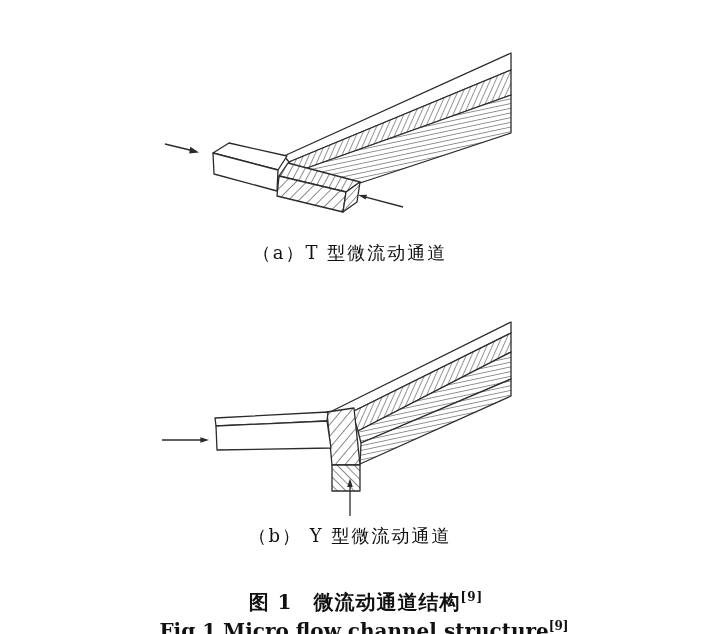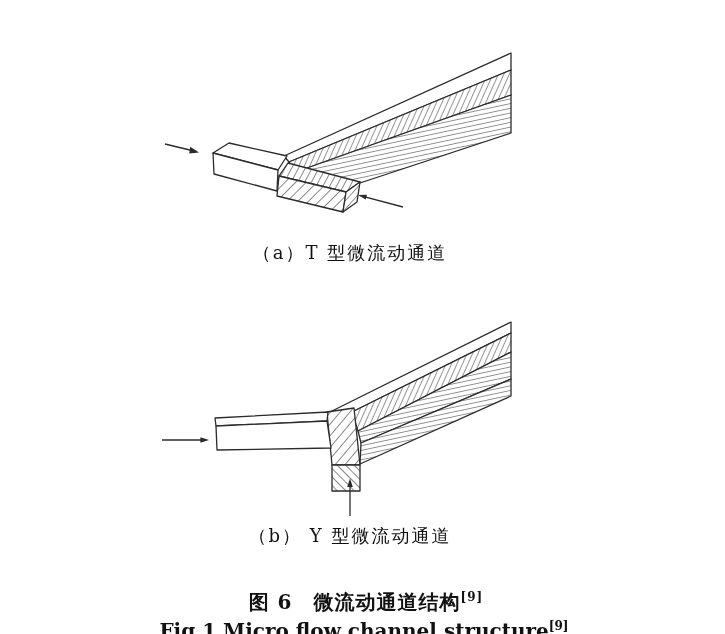--- a/index.html
+++ b/index.html
@@ -153,20 +153,20 @@
         <polygon points="350,478.5 347.2,487.1 352.8,487.1" stroke="none"></polygon>
       </g>
     </g>
   </svg>
 
   <div class="caption sub-caption sub-caption-a">（a）T 型微流动通道</div>
 
   <div class="caption sub-caption sub-caption-b">（b） Y 型微流动通道</div>
 
   <div class="caption title-zh">
-    <span>图 6　微流动通道结构</span><sup class="ref">[9]</sup>
+    <span>图 1　微流动通道结构</span><sup class="ref">[9]</sup>
   </div>
 
   <div class="caption title-en">
     <span>Fig.1 Micro flow channel structure</span><sup class="ref">[9]</sup>
   </div>
 
 </div>
 
 </body></html>

